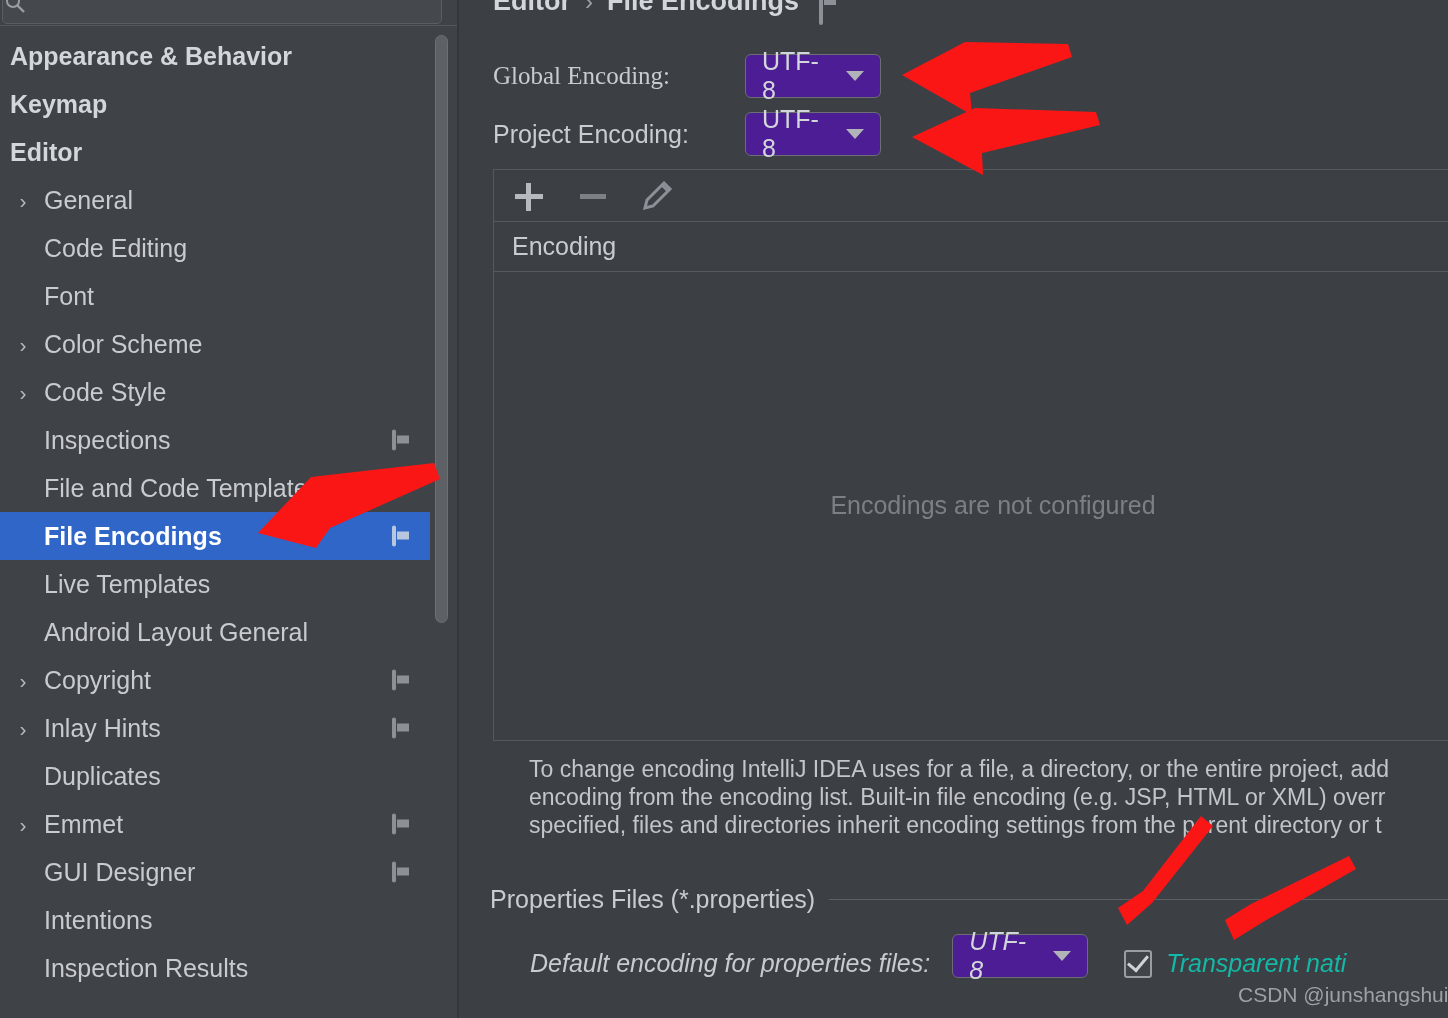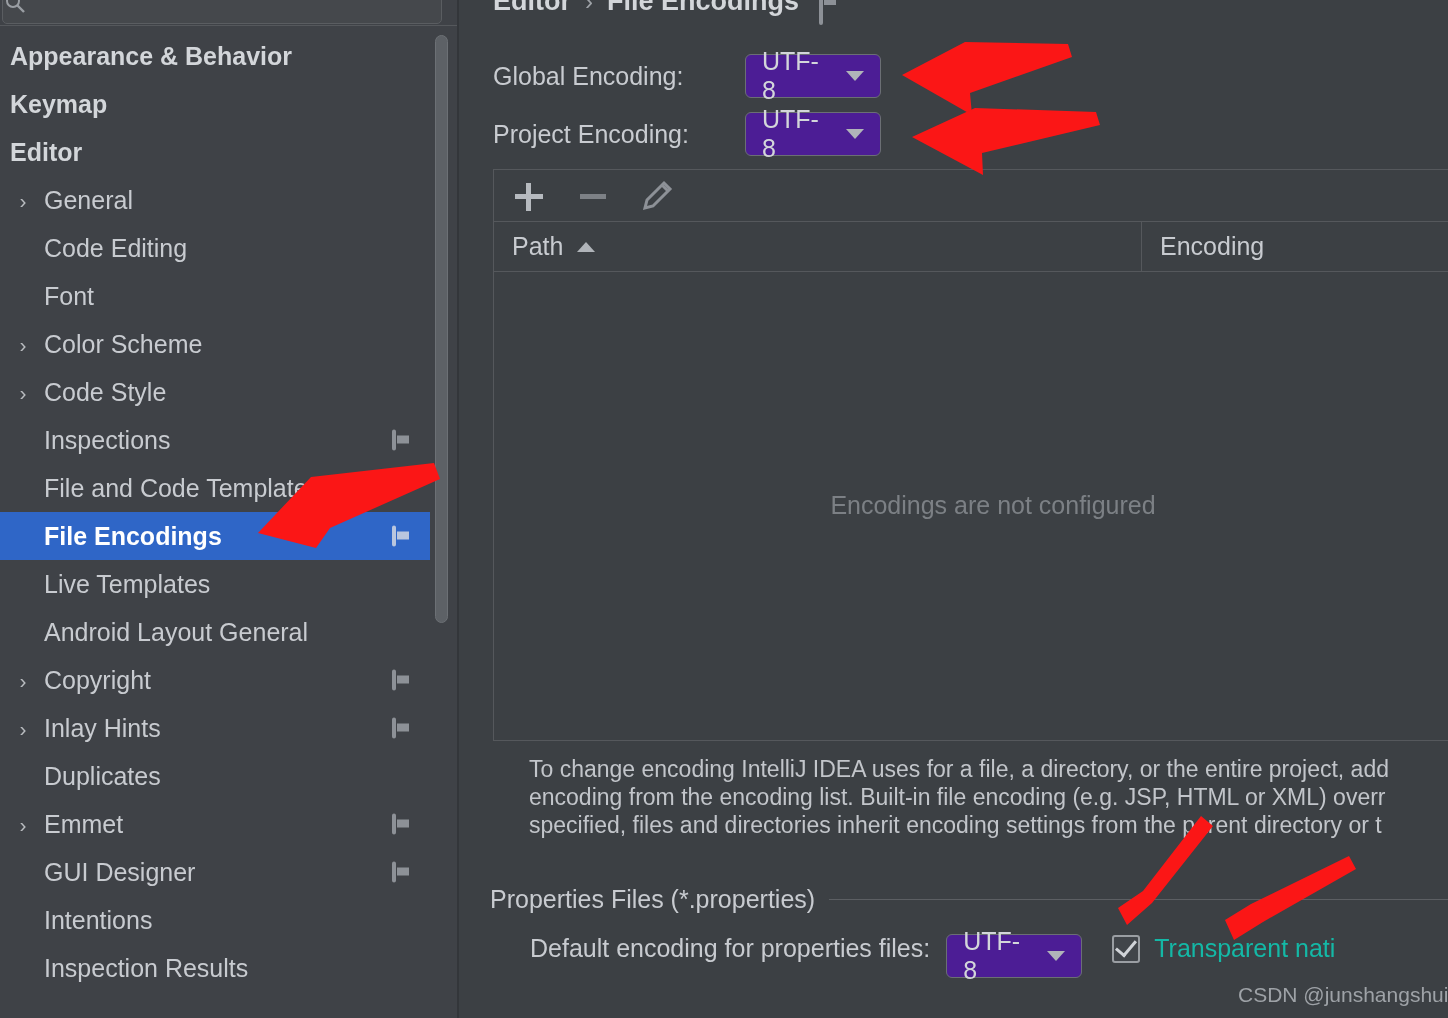--- a/index.html
+++ b/index.html
@@ -146,21 +146,21 @@
 
   .group-title-row {
     position: absolute; left: 31px; top: 885px; width: 990px;
     display: flex; align-items: center; gap: 14px;
   }
   .group-title { font-size: 25px; color: #c8cbd0; white-space: nowrap; }
   .group-line { flex: 1; height: 1px; background: #5c5f63; }
 
   .props-row {
     position: absolute; left: 71px; top: 934px;
-    display: flex; align-items: flex-start; gap: 16px;
+    display: flex; align-items: flex-end; gap: 22px; font-style: italic;
   }
   .chk-wrap { display: flex; align-items: center; gap: 14px; margin-left: 14px; }
   .chk {
     width: 28px; height: 28px; border: 2px solid #9a9ea3; border-radius: 3px;
     background: #41454a; position: relative;
   }
   .chk .tick {
     position: absolute; left: 6px; top: -1px; width: 12px; height: 20px;
     border-right: 3px solid #d0d3d8; border-bottom: 3px solid #d0d3d8;
     transform: rotate(40deg);
@@ -277,21 +277,21 @@
     <div class="breadcrumb">
       <span>Editor</span>
       <span class="bc-sep">›</span>
       <span>File Encodings</span>
       <span class="bc-icon">
         <span class="outer"></span><span class="inner"></span>
       </span>
     </div>
 
     <div class="field-row" style="left:34px; top:54px;">
-      <span class="field-label" style="width:252px;">Global Encoding:</span>
+      <span class="field-label" style="width:252px;font-family:Liberation Serif, serif;">Global Encoding:</span>
       <span class="combo" style="width:136px;">
         <span class="combo-val">UTF-8</span>
         <span class="combo-arrow"></span>
       </span>
     </div>
 
     <div class="field-row" style="left:34px; top:112px;">
       <span class="field-label" style="width:252px;">Project Encoding:</span>
       <span class="combo" style="width:136px;">
         <span class="combo-val">UTF-8</span>
@@ -304,24 +304,20 @@
         <span class="tb-btn ic-plus"></span>
         <span class="tb-btn ic-minus"></span>
         <span class="tb-btn">
           <svg viewBox="0 0 34 34" width="34" height="34">
             <path d="M24 4 L30 10 L13 27 L5 29 L7 21 Z" fill="none" stroke="#8d9197" stroke-width="3"></path>
             <path d="M22 6 L28 12" stroke="#8d9197" stroke-width="3"></path>
           </svg>
         </span>
       </div>
       <div class="tbl-head">
-        <div class="th path">
-          <span>Path</span>
-          <span class="sort-arrow"></span>
-        </div>
         <div class="th enc">
           <span>Encoding</span>
         </div>
       </div>
       <div class="tbl-body">
         <span class="empty-text">Encodings are not configured</span>
       </div>
     </div>
 
     <div class="desc">

